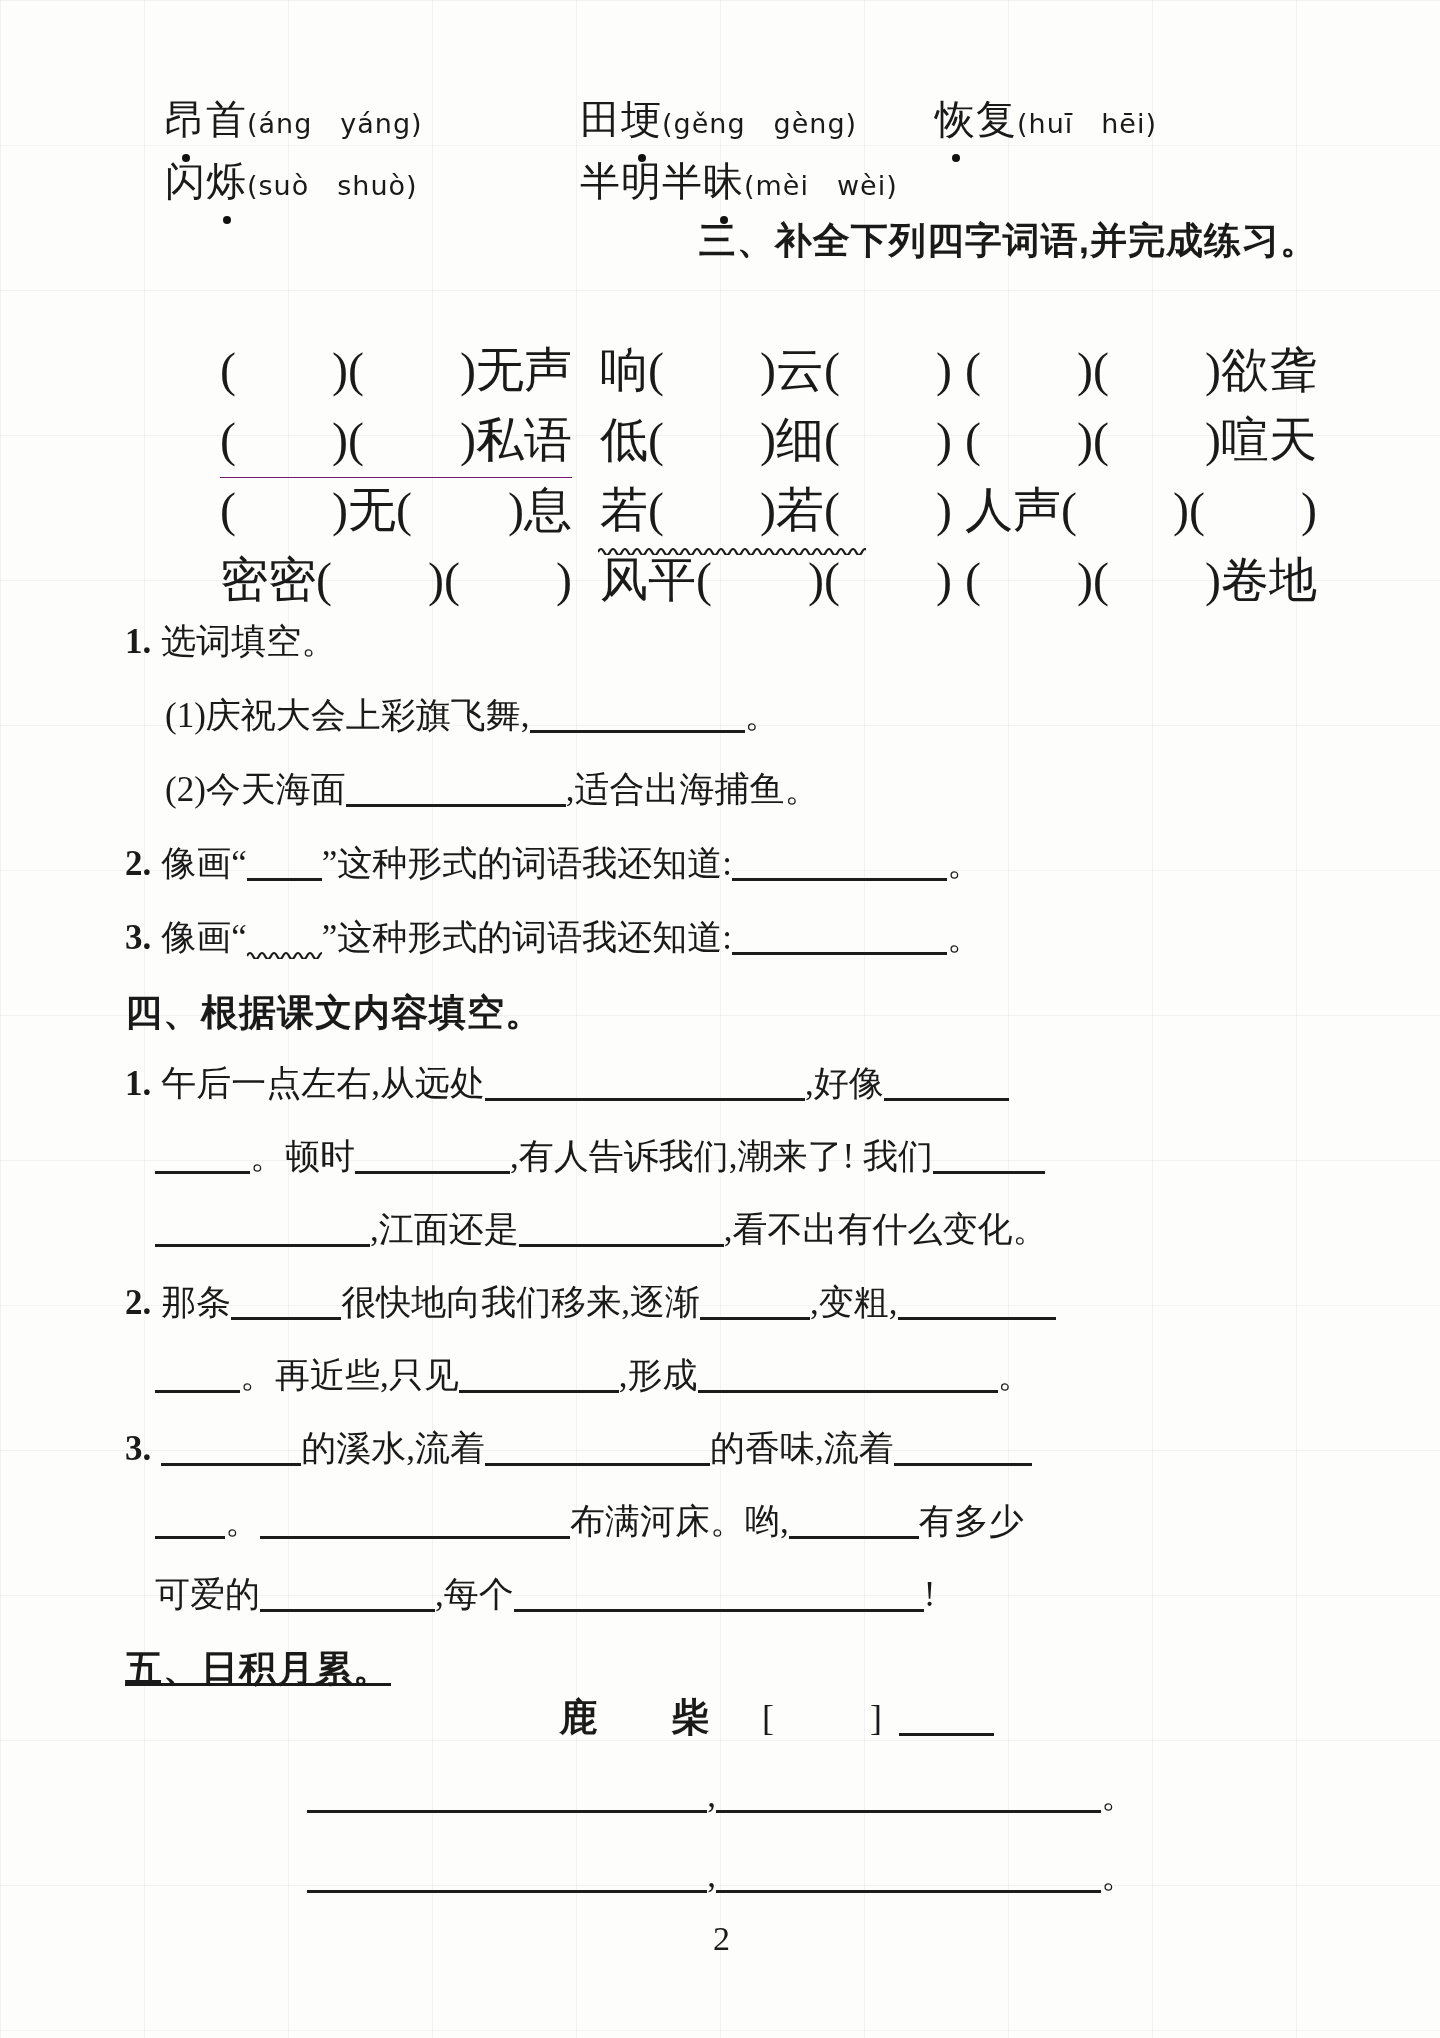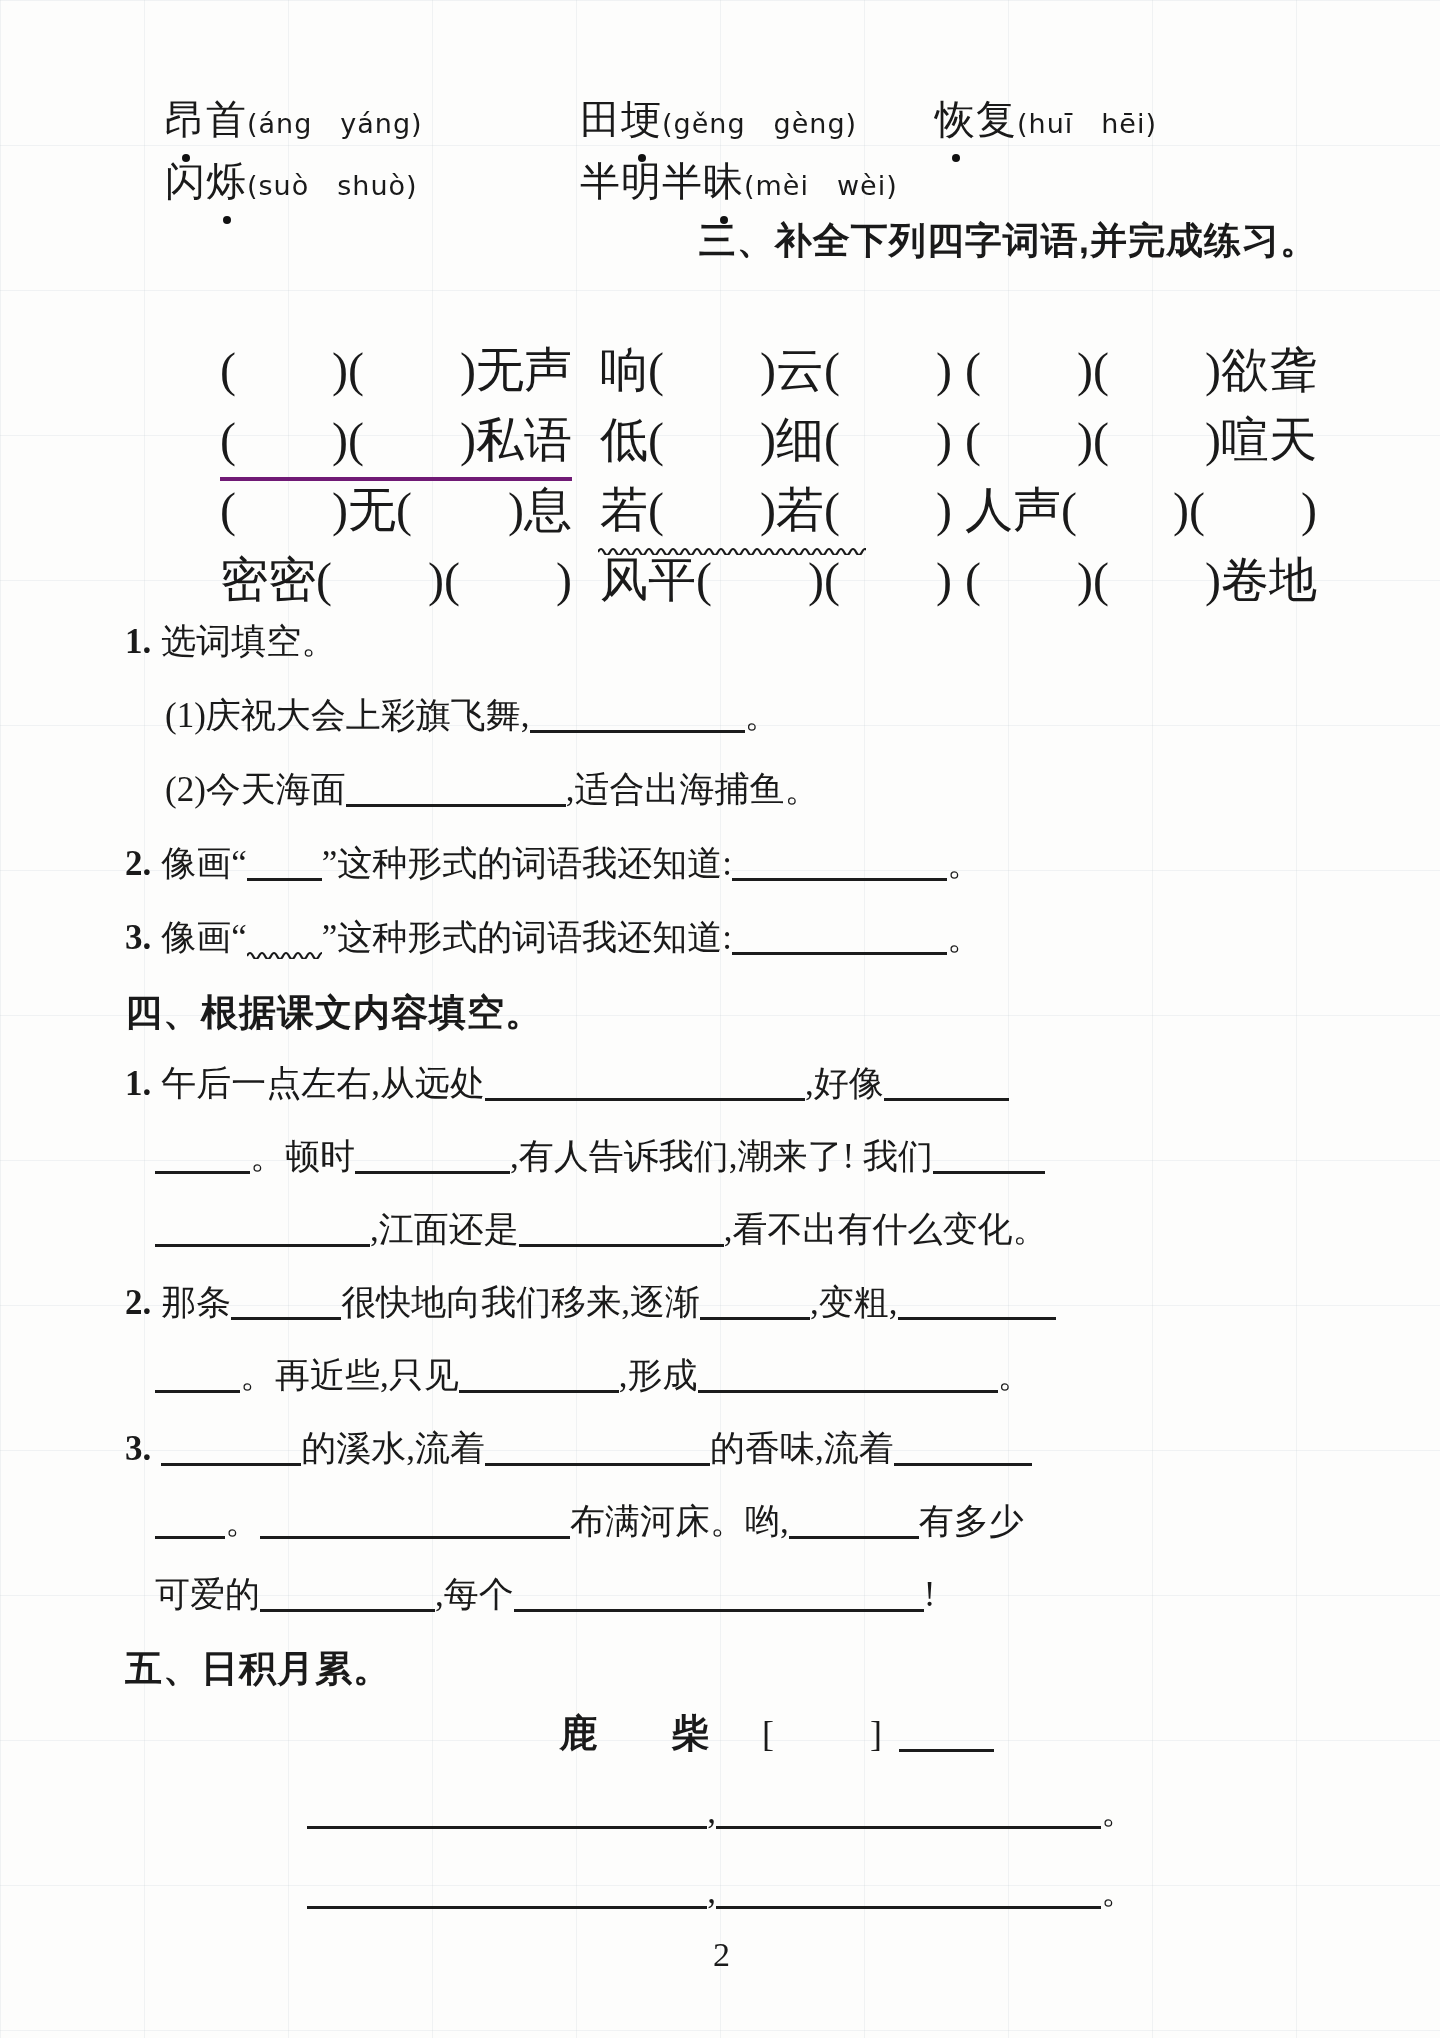--- a/index.html
+++ b/index.html
@@ -26,27 +26,27 @@
   .dotchar::after{content:"";position:absolute;left:50%;transform:translateX(-50%);bottom:-15px;width:8px;height:8px;border-radius:50%;background:#111;}
   .pinyin{font-family:"DejaVu Sans","Liberation Sans",sans-serif;font-size:27px;letter-spacing:1px;}
 
   
   .section-heading{
     font-family:"Liberation Sans","DejaVu Sans",sans-serif;
     font-weight:700;font-size:37px;letter-spacing:1px;height:48px;
   }
   .mb-big{margin-bottom:74px;text-align:right;}
   .mb-mid{margin-bottom:24px;}
-  .mb-sm{margin-bottom:16px;}
+  .mb-sm{margin-bottom:0;text-decoration:underline;}
 
   
   .grid-row{display:grid;grid-template-columns:380px 365px 1fr;padding-left:95px;height:48px;margin-bottom:22px;}
   .grid-cell{position:relative;white-space:nowrap;}
   .grid-cell > span{display:inline-block;font-size:48px;}
-  .u-straight{border-bottom:4px solid #701a75;padding-bottom:5px;text-align:right;}
+  .u-straight{border-bottom:1px solid #701a75;padding-bottom:5px;text-align:right;}
   .wavy-host{position:relative;}
   .wavy-host > svg{position:absolute;left:-2px;bottom:-13px;}
 
   
   .ex-line{height:48px;margin-bottom:26px;white-space:nowrap;}
   .p-line{height:48px;margin-bottom:25px;white-space:nowrap;}
   .indent{padding-left:40px;}
   .cont{padding-left:30px;}
   .num-label{font-weight:700;margin-right:10px;}
   .blank{display:inline-block;height:30px;border-bottom:3px solid #1c1c1c;vertical-align:-6px;}

